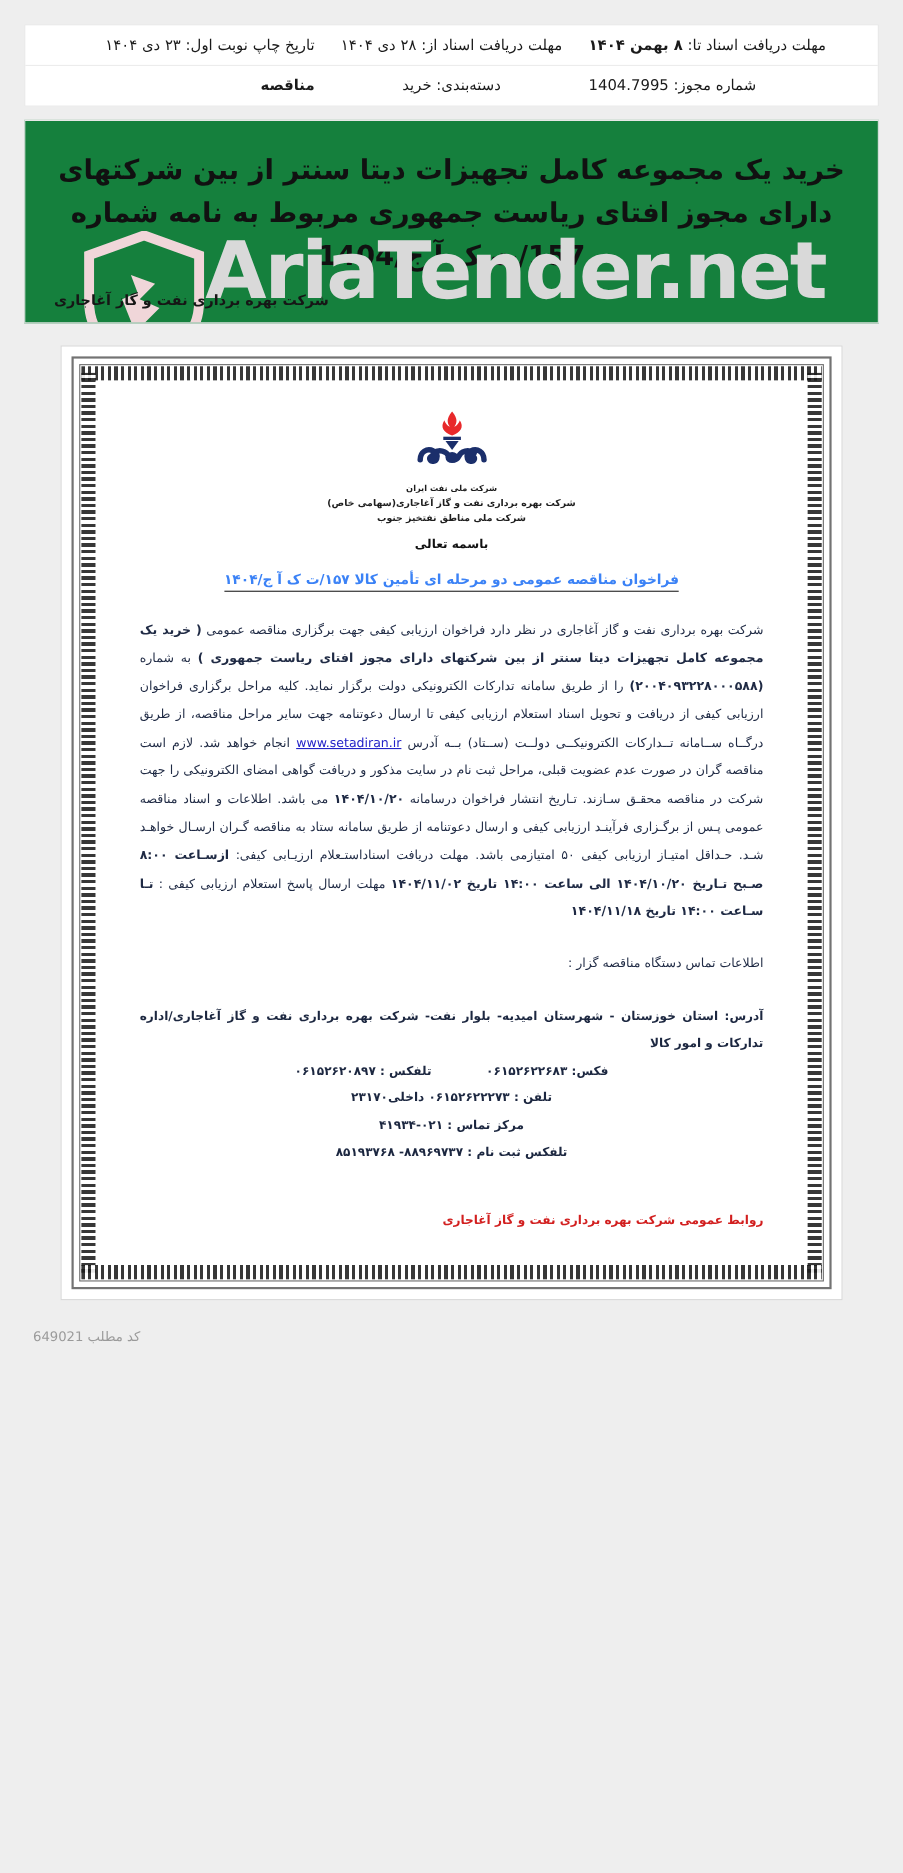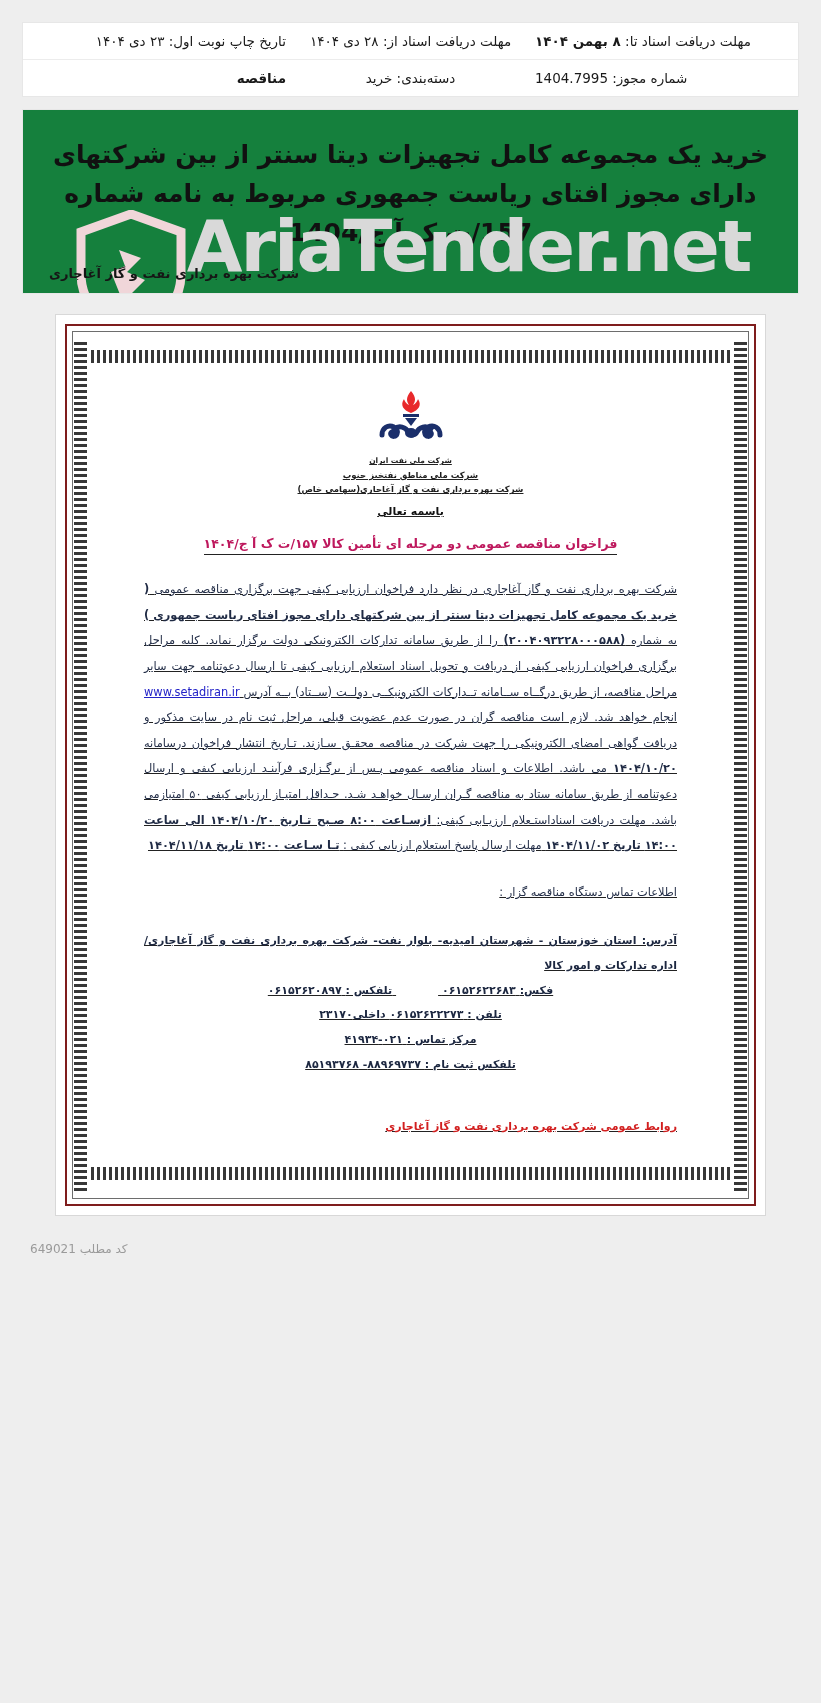--- a/index.html
+++ b/index.html
@@ -86,24 +86,23 @@
   }
 
   
   .doc-wrap {
     margin: 20px 55px 0 55px;
     background: #ffffff;
     padding: 9px;
     border: 1px solid #d8d8d8;
   }
   .doc-inner {
-    border: 2px solid #7f1d1d;
-    padding: 24px;
+    border: 2px solid #737373;
+    padding: 7px;
     position: relative;
-    text-decoration: underline;
   }
   .doc-inner::before {
     content: "";
     position: absolute;
     inset: 5px;
     border: 1px solid #6d6d6d;
     pointer-events: none;
   }
   .doc-deco-top, .doc-deco-bottom {
     height: 13px;
@@ -144,21 +143,21 @@
     font-size: 11px;
     font-weight: bold;
     margin-top: 8px;
     color: #111;
   }
 
   .doc-heading {
     text-align: center;
     font-size: 12.5px;
     font-weight: bold;
-    color: #be185d;
+    color: #3b82f6;
     margin: 18px 0 22px 0;
   }
   .doc-heading span {
     border-bottom: 1.5px solid #222;
     padding-bottom: 3px;
     display: inline-block;
   }
 
   .doc-para {
     font-size: 11.4px;
@@ -262,22 +261,22 @@
           <svg class="nioc-logo" viewBox="0 0 74 62">
             <path d="M37 2 C31 9 33 13 35 16 C31 14 30 10 30 10 C26 16 29 21 37 24 C45 21 48 16 44 10 C44 10 43 14 39 16 C41 13 43 9 37 2 Z" fill="#e8292b"></path>
             <rect x="29" y="25" width="16" height="3" fill="#1b2f6b"></rect>
             <path d="M31 29 h12 l-6 8 Z" fill="#1b2f6b"></path>
             <path d="M8 46 c0-7 6-11 12-8 c3 1 4 4 3 7 c-1 3-5 3-6 1 c-1-2 1-4 3-3
                      M20 40 c5-4 12-2 14 3 c2 4 7 4 9 0 c2-5 9-7 14-3
                      M66 46 c0-7-6-11-12-8 c-3 1-4 4-3 7 c1 3 5 3 6 1 c1-2-1-4-3-3" fill="none" stroke="#1b2f6b" stroke-width="5" stroke-linecap="round"></path>
             <ellipse cx="37" cy="44" rx="6" ry="5" fill="#1b2f6b"></ellipse>
           </svg>
           <div class="lh-line small">شرکت ملی نفت ایران</div>
+          <div class="lh-line">شرکت بهره برداری نفت و گاز آغاجاری(سهامی خاص)</div>
           <div class="lh-line">شرکت ملی مناطق نفتخیز جنوب</div>
-          <div class="lh-line">شرکت بهره برداری نفت و گاز آغاجاری(سهامی خاص)</div>
           <div class="basmaeh">باسمه تعالی</div>
         </div>
 
         <div class="doc-heading">
           <span>فراخوان مناقصه عمومی دو مرحله ای تأمین کالا ۱۵۷/ت ک آ ج/۱۴۰۴</span>
         </div>
 
         <p class="doc-para">
           <span>شرکت بهره برداری نفت و گاز آغاجاری در نظر دارد فراخوان ارزیابی کیفی جهت برگزاری مناقصه عمومی</span>
           <span class="b">( خرید یک مجموعه کامل تجهیزات دیتا سنتر از بین شرکتهای دارای مجوز افتای ریاست جمهوری )</span>

